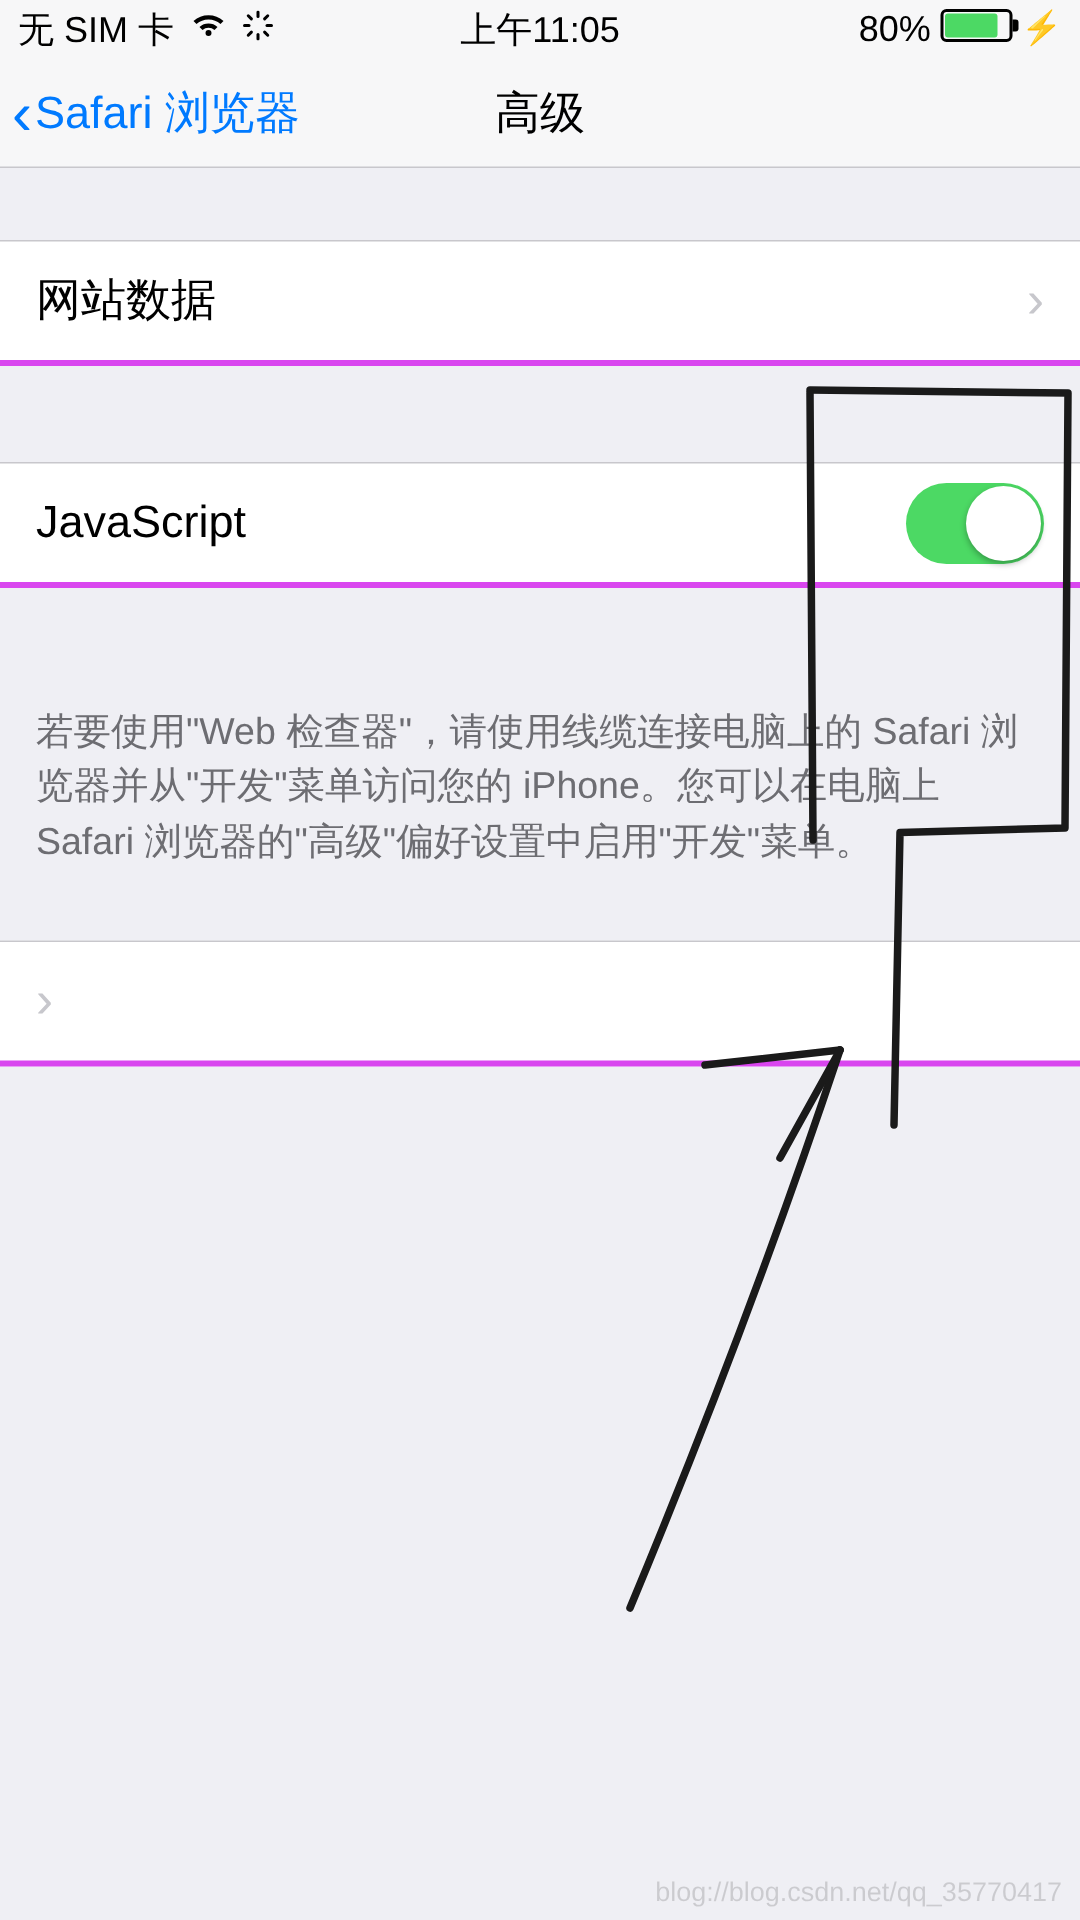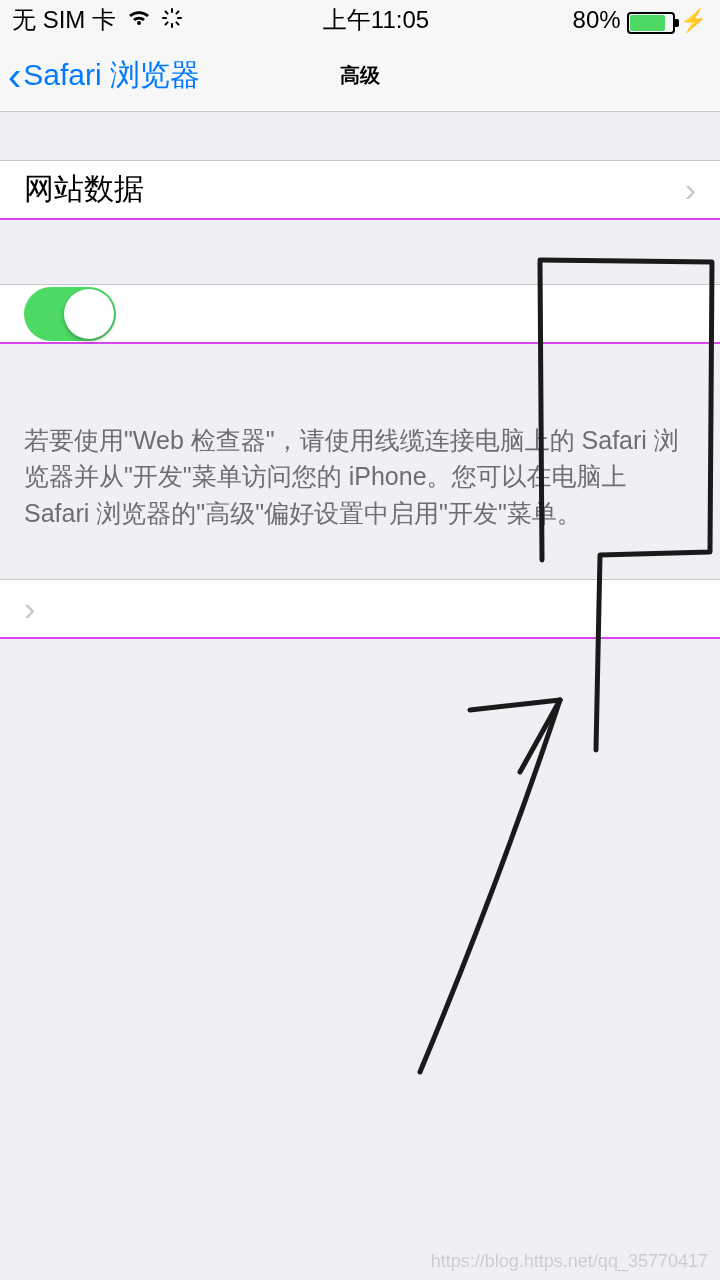--- a/index.html
+++ b/index.html
@@ -1,28 +1,28 @@
 <!DOCTYPE html>
 <html><head>
   <meta charset="utf-8">
   <style>
     * { margin: 0; padding: 0; box-sizing: border-box; }
     html, body { width: 720px; height: 1280px; font-family: -apple-system, "Helvetica Neue", Arial, sans-serif; background: #efeff4; overflow: hidden; position: relative; }
     .status-bar { height: 40px; background: #f7f7f8; display: flex; align-items: center; justify-content: space-between; padding: 0 12px; font-size: 24px; color: #000; }
     .status-left { display: flex; align-items: center; gap: 10px; }
-    .status-right { display: flex; align-items: flex-end; gap: 6px; }
+    .status-right { display: flex; align-items: flex-start; gap: 6px; }
     .battery-icon { width: 48px; height: 22px; border: 2px solid #000; border-radius: 4px; position: relative; display: inline-block; }
     .battery-icon::after { content: ""; position: absolute; right: -6px; top: 5px; width: 4px; height: 8px; background: #000; border-radius: 0 2px 2px 0; }
     .battery-fill { position: absolute; left: 1px; top: 1px; bottom: 1px; width: 80%; background: #4cd964; border-radius: 2px; }
     .nav-bar { height: 72px; background: #f7f7f8; border-bottom: 1px solid #c8c7cc; position: relative; display: flex; align-items: center; }
     .back-btn { position: absolute; left: 8px; display: flex; align-items: center; color: #007aff; font-size: 30px; gap: 2px; }
     .back-chevron { font-size: 40px; line-height: 1; font-weight: 300; }
-    .nav-title { margin: 0 auto; font-size: 20px; font-weight: 700; color: #000; }
+    .nav-title { margin: 0 auto; font-size: 30px; font-weight: 400; color: #000; }
     .list { margin-top: 48px; }
-    .cell { background: #fff; border-top: 1px solid #c8c7cc; border-bottom: 2px solid #d946ef; padding: 0 24px; height: 60px; display: flex; align-items: center; justify-content: space-between; }
+    .cell { background: #fff; border-top: 1px solid #c8c7cc; border-bottom: 4px solid #d946ef; padding: 0 24px; height: 84px; display: flex; align-items: center; justify-content: space-between; }
     .cell-label { font-size: 30px; color: #000; }
     .chevron { color: #c7c7cc; font-size: 34px; font-weight: 300; }
     .section-gap { height: 64px; }
     .section-gap-sm { height: 48px; }
     .toggle { width: 92px; height: 54px; border-radius: 27px; position: relative; background: #4cd964; }
     .toggle-knob { position: absolute; right: 2px; top: 2px; width: 50px; height: 50px; background: #fff; border-radius: 50%; box-shadow: 0 2px 4px rgba(0,0,0,0.3); }
     .footer-text { padding: 14px 24px 0 24px; font-size: 25px; line-height: 1.45; color: #6d6d72; }
     .watermark { position: absolute; right: 12px; bottom: 8px; font-size: 18px; color: rgba(0,0,0,0.15); }
     .annot { position: absolute; pointer-events: none; }
   </style>
@@ -45,21 +45,21 @@
             <line x1="1" y1="10" x2="4" y2="10"></line>
             <line x1="16" y1="10" x2="19" y2="10"></line>
             <line x1="3.5" y1="3.5" x2="5.6" y2="5.6"></line>
             <line x1="14.4" y1="14.4" x2="16.5" y2="16.5"></line>
             <line x1="3.5" y1="16.5" x2="5.6" y2="14.4"></line>
             <line x1="14.4" y1="5.6" x2="16.5" y2="3.5"></line>
           </g>
         </svg>
     </span>
   </div>
-  <div style="position:absolute;left:50%;transform:translateX(-50%);margin-left:16px;">上午11:05</div>
+  <div style="position:absolute;left:50%;transform:translateX(-50%);">上午11:05</div>
   <div class="status-right">
     <span>80%</span>
     <span class="battery-icon">
         <span class="battery-fill"></span>
       </span>
     <span style="font-size:22px;">⚡</span>
   </div>
 </div>
 
 <div class="nav-bar">
@@ -72,20 +72,21 @@
 
 <div class="list">
   <div class="cell">
     <span class="cell-label">网站数据</span>
     <span class="chevron">›</span>
   </div>
 
   <div class="section-gap"></div>
 
   <div class="cell">
+    <span class="cell-label">JavaScript</span>
     <div class="toggle">
         <div class="toggle-knob"></div>
       </div>
   </div>
 
   <div class="section-gap"></div>
 
 
   <div class="footer-text">若要使用"Web 检查器"，请使用线缆连接电脑上的 Safari 浏览器并从"开发"菜单访问您的 iPhone。您可以在电脑上 Safari 浏览器的"高级"偏好设置中启用"开发"菜单。</div>
 
@@ -102,13 +103,13 @@
     <path d="M540 260 L712 262 L710 552 L600 555 L596 750"></path>
     <path d="M540 262 L542 560"></path>
 
     <path d="M420 1072 Q 500 880 560 700"></path>
 
     <path d="M560 700 L470 710"></path>
     <path d="M560 700 L520 772"></path>
   </g>
 </svg>
 
-<div class="watermark">https://blog.https.net/qq_35770417</div>
+<div class="watermark">blog://blog.csdn.net/qq_35770417</div>
 
 </body></html>

